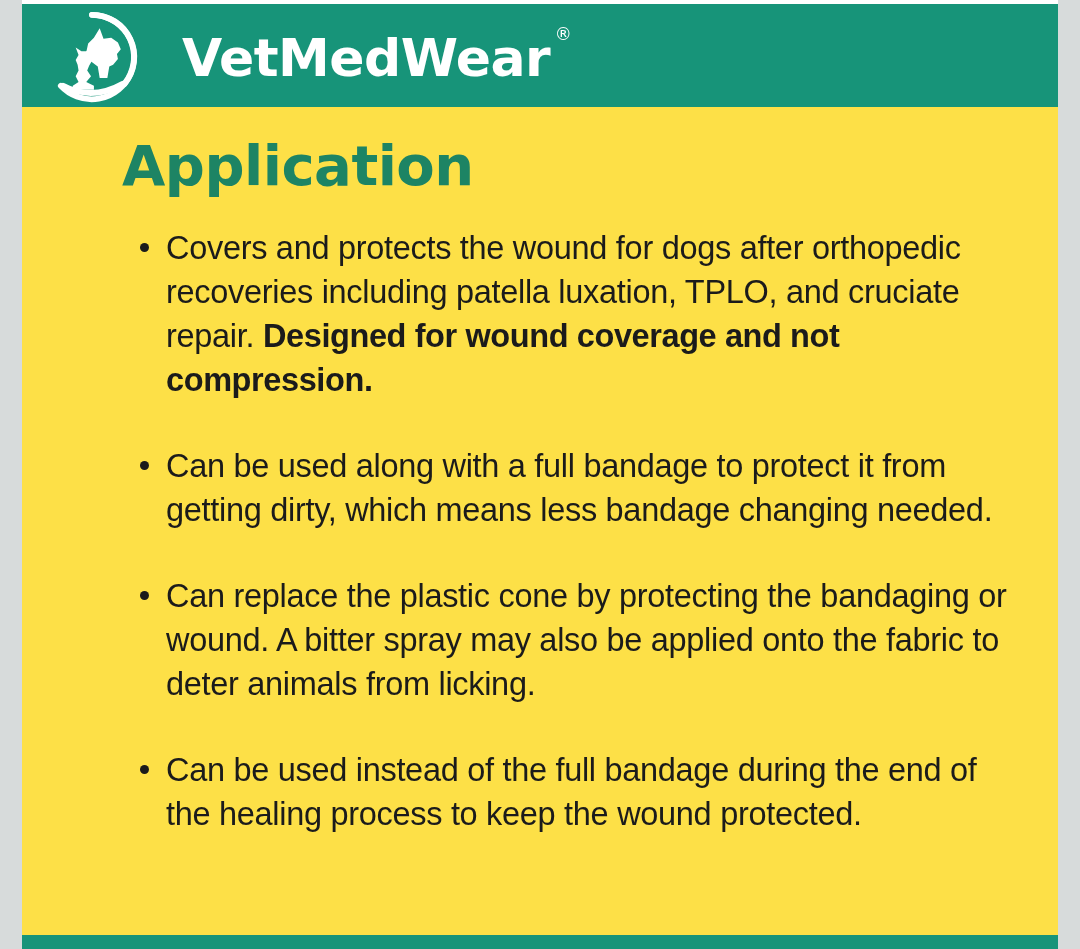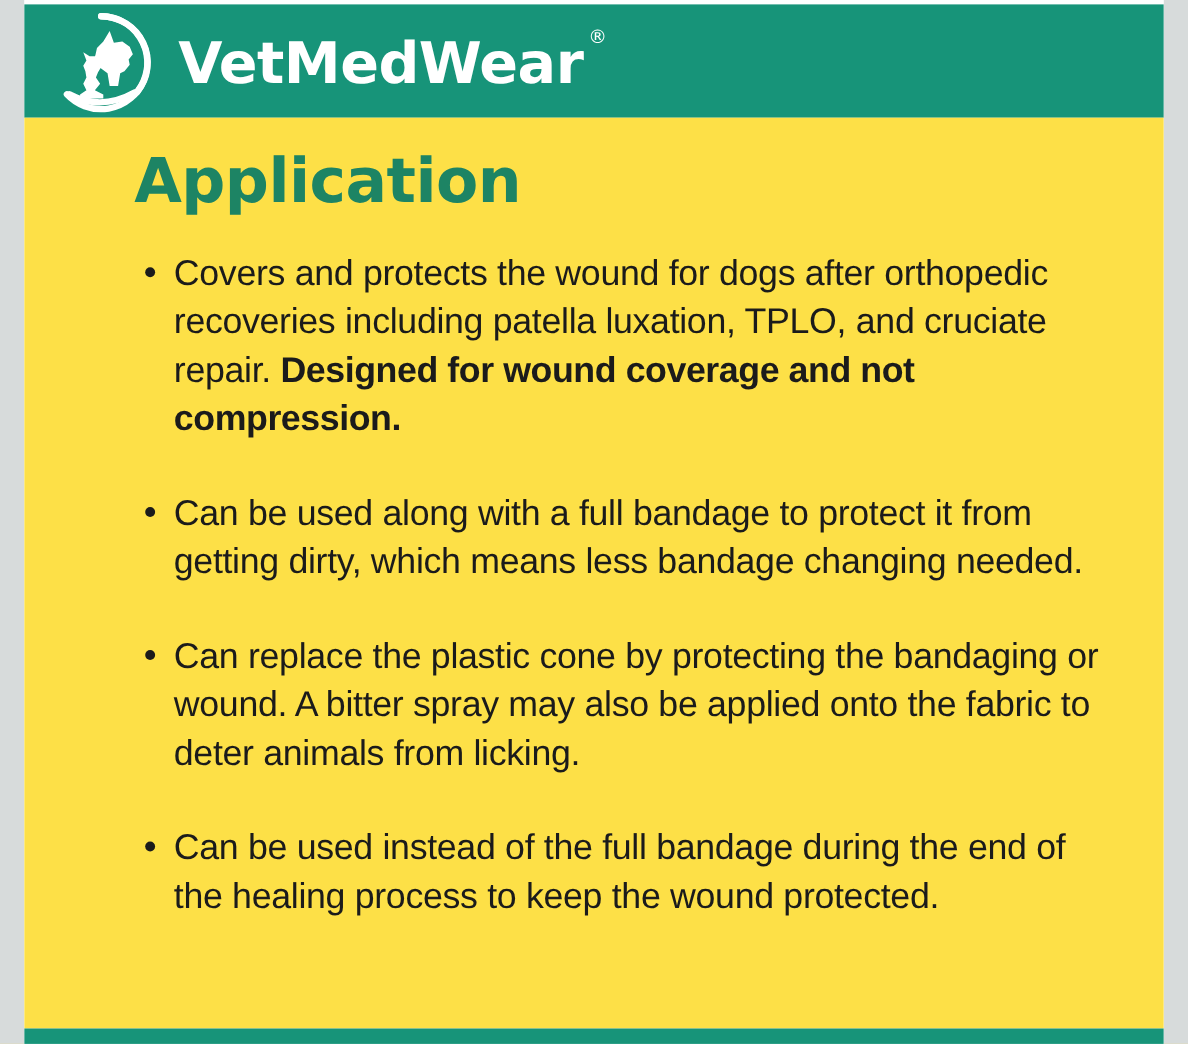--- a/index.html
+++ b/index.html
@@ -90,21 +90,21 @@
     font-family: "DejaVu Sans", sans-serif;
     font-size: 56px;
     font-weight: bold;
     letter-spacing: -0.5px;
     line-height: 1.05;
     margin: 0 0 30px 0;
   }
 
   .bullet-list {
     list-style: none;
-    margin: 0;
+    margin: 8px;
     padding: 0;
   }
 
   .bullet-item {
     position: relative;
     padding-left: 36px;
     margin-bottom: 42px;
     color: #1b1b1b;
     font-family: "Liberation Sans", sans-serif;
     font-size: 32.5px;
@@ -140,21 +140,21 @@
     width: 1036px;
     height: 14px;
     background: #179479;
   }
 </style>
 </head>
 <body style="background: rgb(215, 219, 219);">
 
 <div class="page">
 
-  <div class="brand-header" style="background: rgb(23, 148, 121);">
+  <div class="brand-header" style="background: rgb(23, 148, 121); gap: 20px;">
 
     <svg class="brand-logo" viewBox="0 0 100 100" aria-hidden="true">
 
       <path d="M50 6
                A44 44 0 1 1 17.5 80" fill="none" stroke="#ffffff" stroke-width="6" stroke-linecap="round"></path>
       <path d="M50 6
                A44 44 0 0 1 84 78" fill="none" stroke="#ffffff" stroke-width="6" stroke-linecap="round"></path>
 
       <path d="M52 30
                L58 20 L62 31

